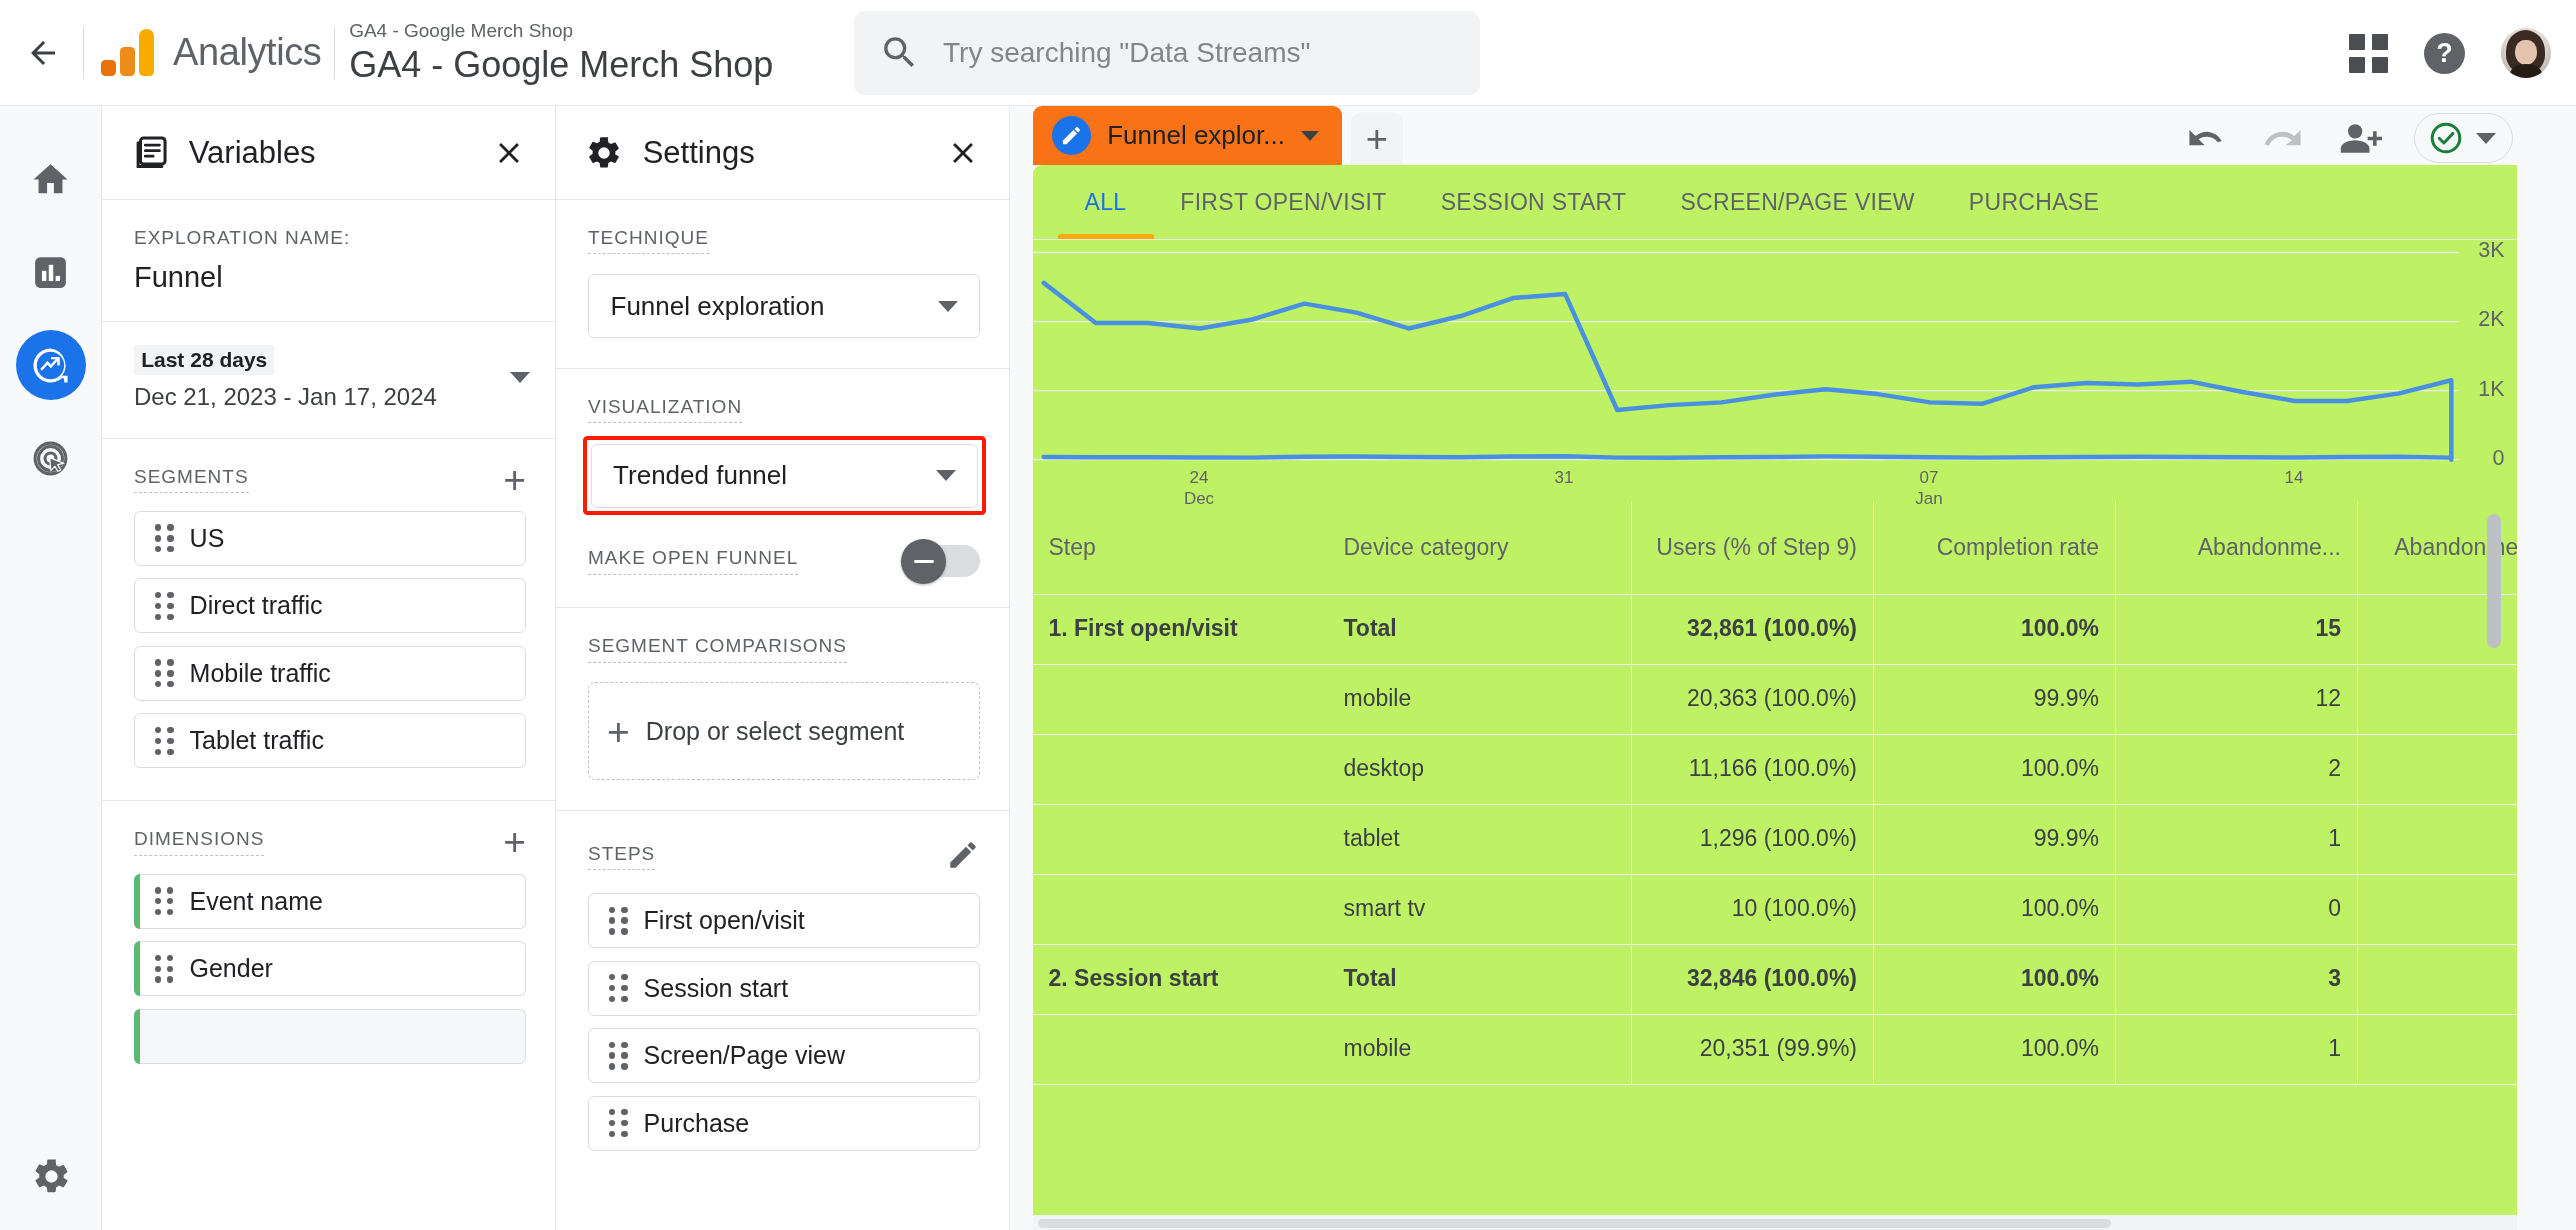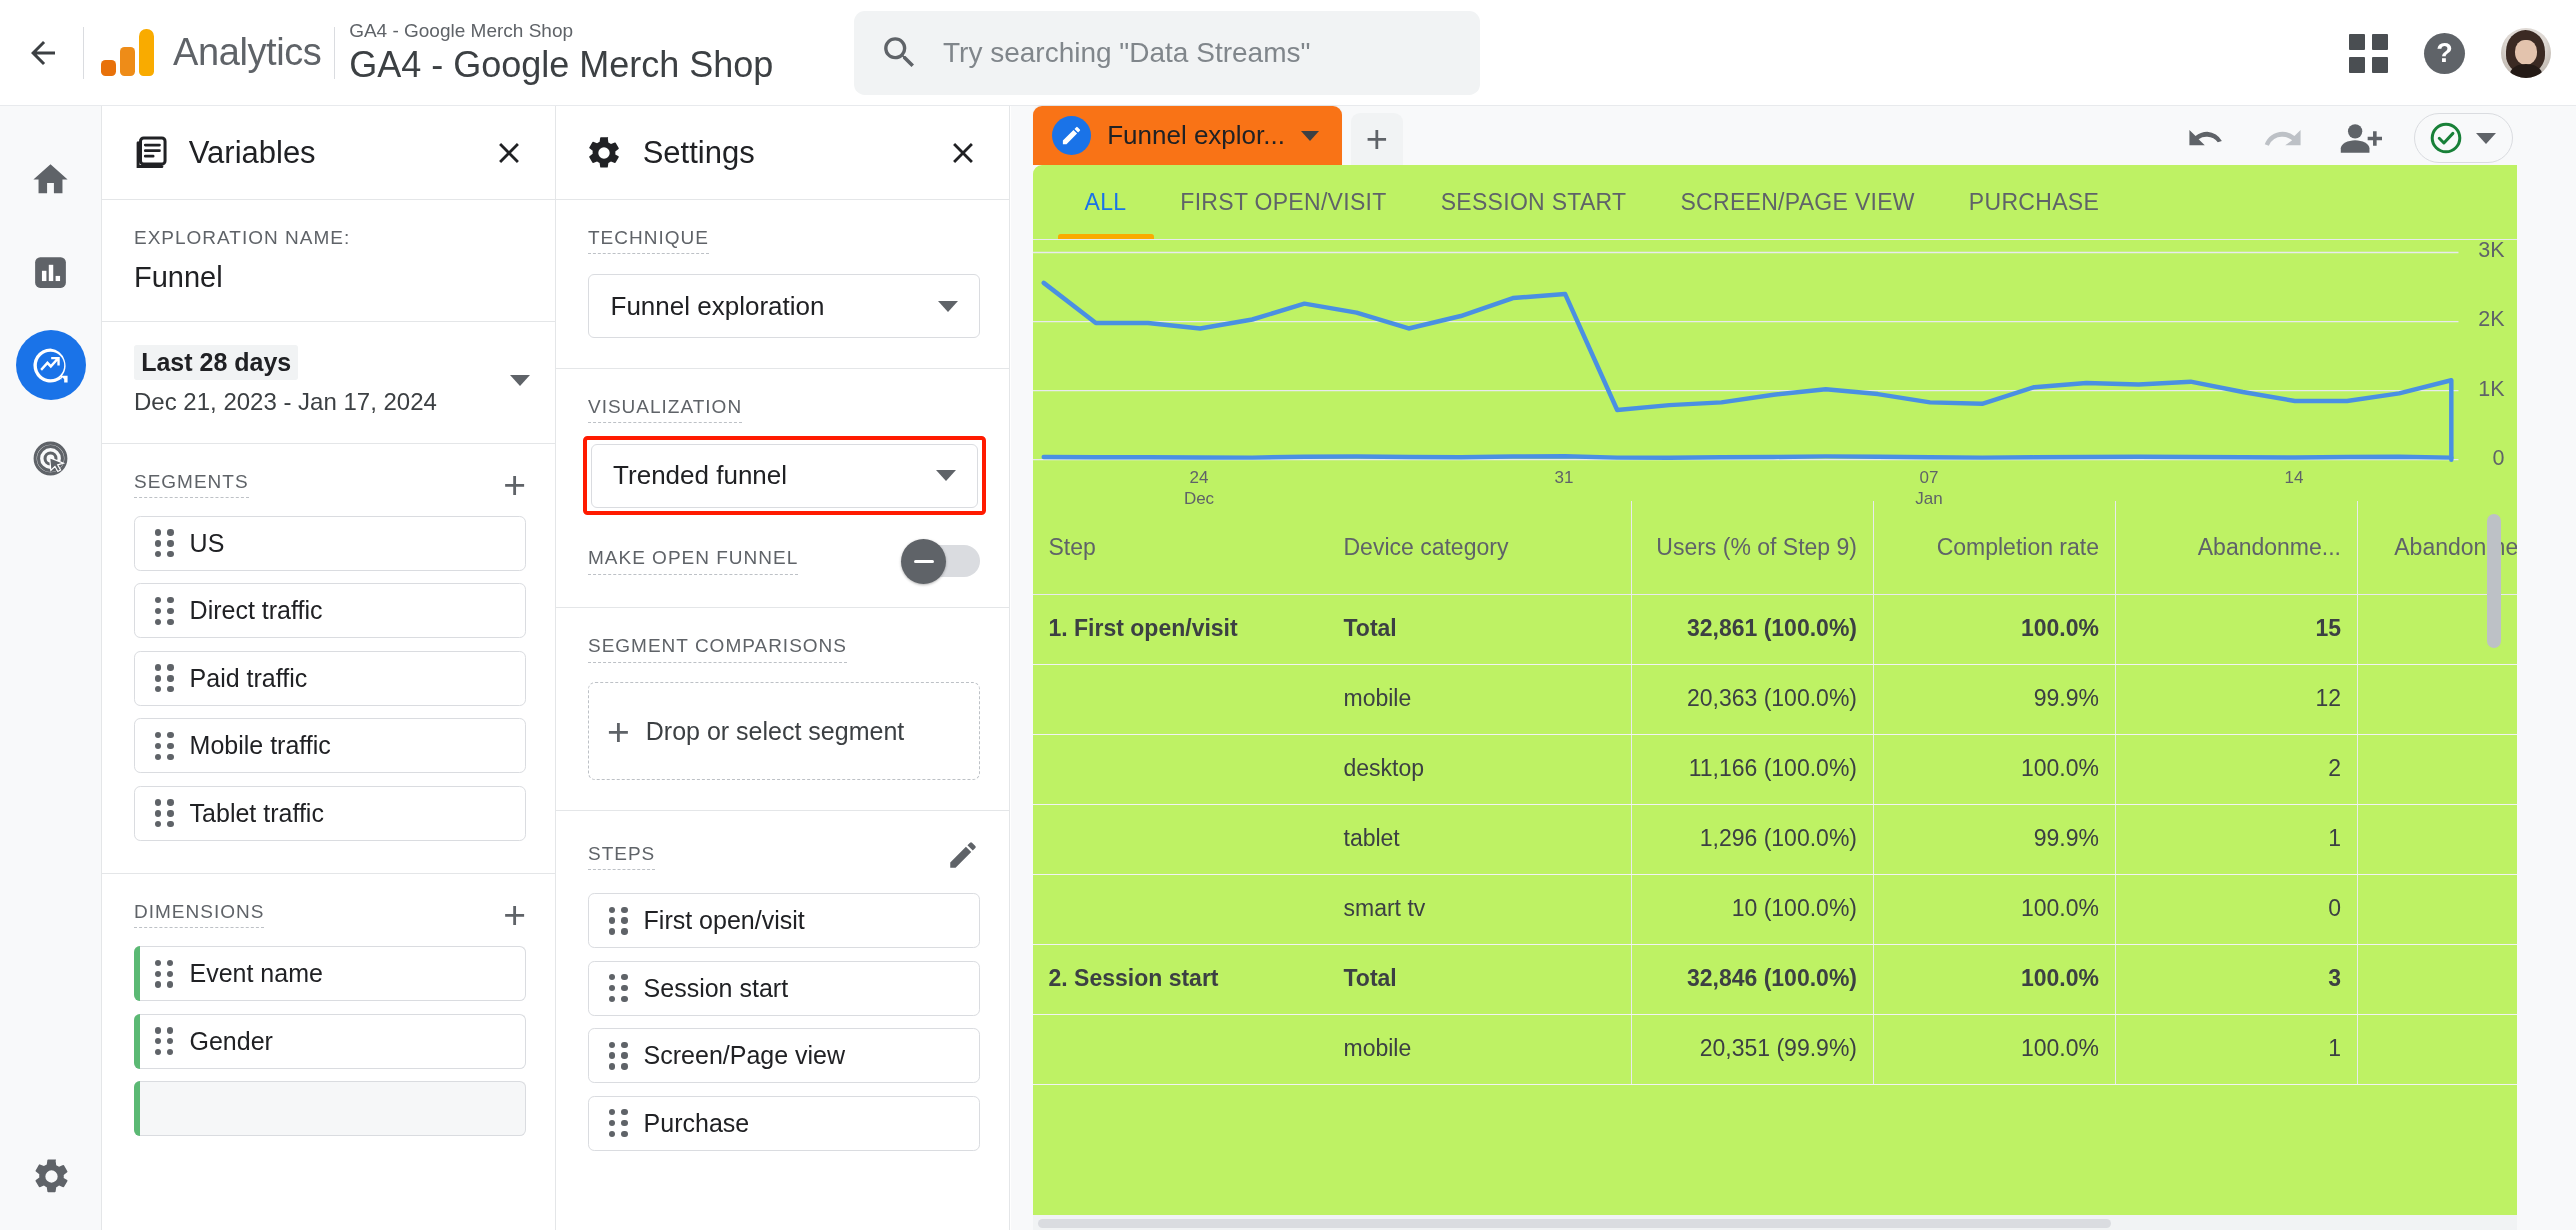--- a/index.html
+++ b/index.html
@@ -82,21 +82,21 @@
   .panel-head { height: 93px; display: flex; align-items: center; padding: 0 25px 0 29px; }
   .panel-head .ptitle { font-size: 31px; color: #202124; margin-left: 19.7px; flex: 1; }
   .panel-close { width: 43px; height: 43px; cursor: pointer; display: flex; align-items: center; justify-content: center; }
   .sep { height: 0.9px; background: #e4e6e8; }
   .block { padding: 27px 29px 27px 32px; }
   .lbl-cap { font-size: 19px; color: #5f6368; letter-spacing: 1px; }
   .exp-name { font-size: 29px; color: #202124; margin-top: 12.5px; }
 
   .daterow { padding: 23px 25px 27px 32px; display: flex; align-items: center; cursor: pointer; }
   .daterow .dcol { flex: 1; }
-  .chip-date { display: inline-block; background: #f1f3f4; font-size: 25px; font-weight: bold; color: #202124; padding: 2.7px 7.2px; border-radius: 2.7px; }
+  .chip-date { display: inline-block; background: #f1f3f4; font-size: 21px; font-weight: bold; color: #202124; padding: 2.7px 7.2px; border-radius: 2.7px; }
   .date-range { font-size: 24px; color: #3c4043; margin-top: 8px; }
   .caret { width: 0; height: 0; border-left: 10.7px solid transparent; border-right: 10.7px solid transparent; border-top: 11.6px solid #5f6368; }
 
   .sec-head { display: flex; align-items: center; padding: 27px 29px 5.4px 32px; }
   .sec-title { font-size: 19px; color: #5f6368; letter-spacing: 1px; border-bottom: 1.8px dashed #bdc1c6; padding-bottom: 4.5px; }
   .sec-head .spacer { flex: 1; }
   .plus-btn { font-size: 39px; color: #5f6368; line-height: 0.7; cursor: pointer; font-weight: 300; }
 
   .pill {
     margin: 12.5px 29px 0 32px; height: 55px; border: 0.9px solid #dadce0; border-radius: 6.3px;
@@ -306,31 +306,20 @@
     <div class="pill">
       <span class="dots">
           <span></span>
           <span></span>
           <span></span>
           <span></span>
           <span></span>
           <span></span>
         </span>
       <span class="pill-label">Direct traffic</span>
-    </div>
-    <div class="pill">
-      <span class="dots">
-          <span></span>
-          <span></span>
-          <span></span>
-          <span></span>
-          <span></span>
-          <span></span>
-        </span>
-      <span class="pill-label">Paid traffic</span>
     </div>
     <div class="pill">
       <span class="dots">
           <span></span>
           <span></span>
           <span></span>
           <span></span>
           <span></span>
           <span></span>
         </span>

